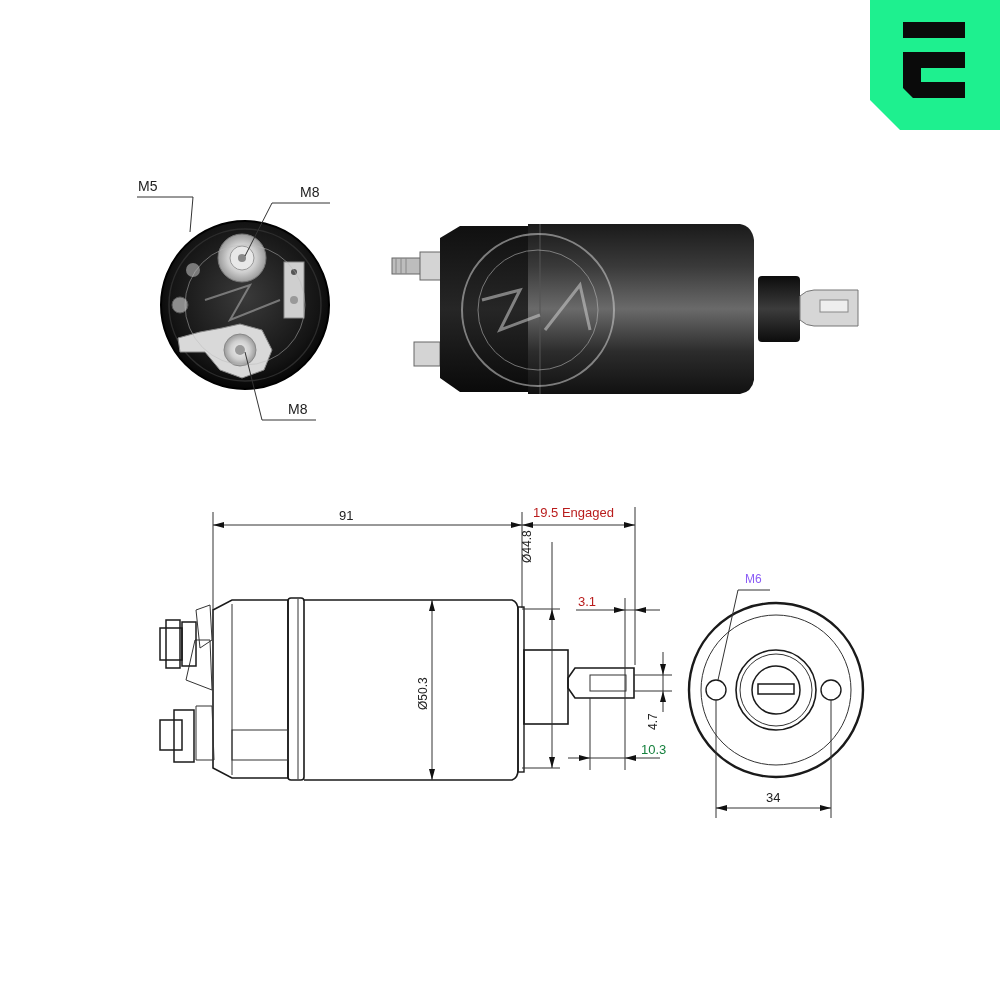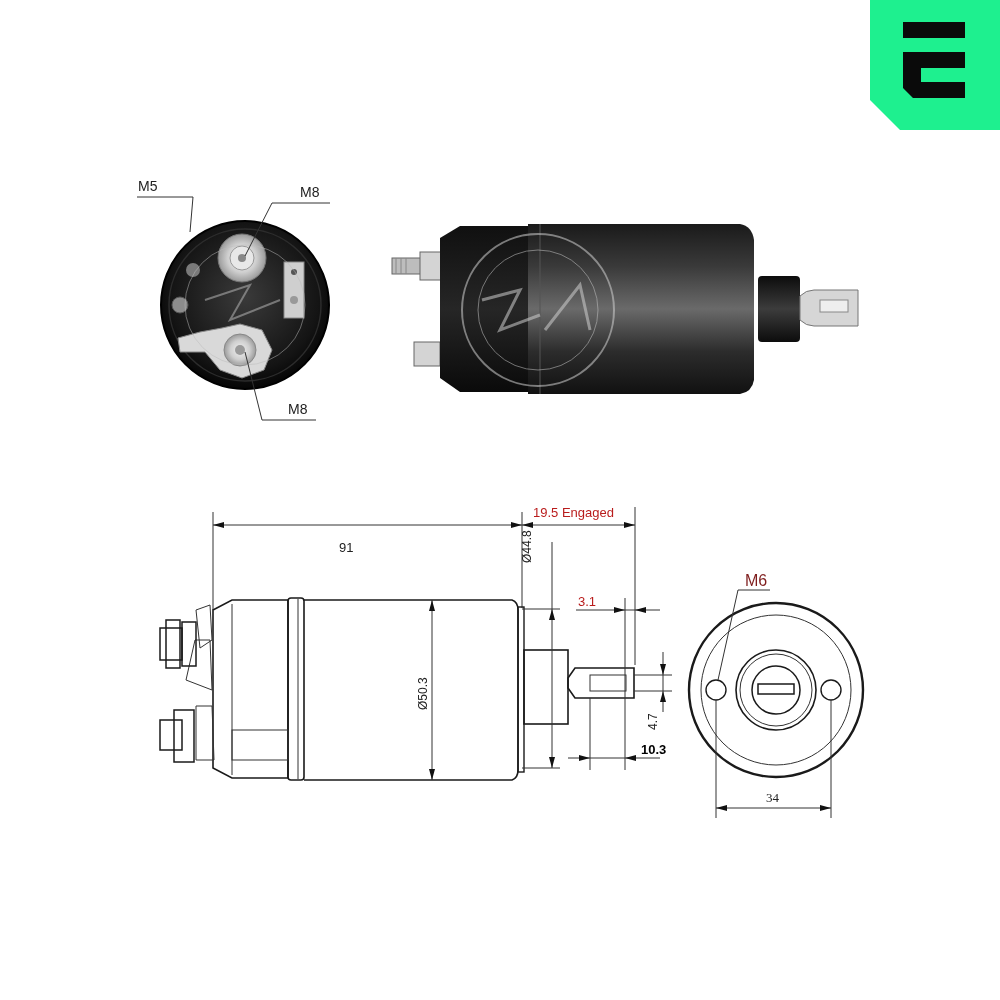--- a/index.html
+++ b/index.html
@@ -204,33 +204,33 @@
     </g>
 
     <g>
       <line x1="590" y1="698" x2="590" y2="770" class="thin"></line>
       <line x1="568" y1="758" x2="660" y2="758" class="thin"></line>
       <polygon points="590,758 579,755 579,761" fill="#111"></polygon>
       <polygon points="625,758 636,755 636,761" fill="#111"></polygon>
     </g>
   </svg>
 
-  <div style="position:absolute;left:339px;top:508px;font-size:13px;color:#222;margin-top:32px;">91</div>
+  <div style="position:absolute;left:339px;top:508px;font-size:13px;color:#222;">91</div>
   <div style="position:absolute;left:533px;top:505px;font-size:13px;color:#b91c1c;">19.5 Engaged</div>
   <div style="position:absolute;left:520px;top:563px;font-size:12px;color:#222;transform:rotate(-90deg);transform-origin:left top;">
     <span>Ø44.8</span>
   </div>
   <div style="position:absolute;left:416px;top:710px;font-size:12px;color:#222;transform:rotate(-90deg);transform-origin:left top;">
     <span>Ø50.3</span>
   </div>
   <div style="position:absolute;left:578px;top:594px;font-size:13px;color:#b91c1c;">3.1</div>
   <div style="position:absolute;left:646px;top:730px;font-size:12px;color:#222;transform:rotate(-90deg);transform-origin:left top;">
     <span>4.7</span>
   </div>
-  <div style="position:absolute;left:641px;top:742px;font-size:13px;color:#000000;font-weight:bold;">10.3</div>
+  <div style="position:absolute;left:641px;top:742px;font-size:13px;color:#15803d;">10.3</div>
 </div>
 
 <div class="layer">
   <svg width="1000" height="1000" viewBox="0 0 1000 1000" style="position:absolute;left:0;top:0;">
     <circle cx="776" cy="690" r="87" class="ln" stroke-width="2.4"></circle>
     <circle cx="776" cy="690" r="75" class="thin"></circle>
     <circle cx="776" cy="690" r="40" class="ln" stroke-width="1.6"></circle>
     <circle cx="776" cy="690" r="36" class="thin"></circle>
     <circle cx="776" cy="690" r="24" class="ln" stroke-width="1.5"></circle>
     <rect x="758" y="684" width="36" height="10" class="ln" stroke-width="1.5"></rect>
@@ -240,15 +240,15 @@
     <polyline points="770,590 738,590 718,680" class="thin"></polyline>
 
     <g>
       <line x1="716" y1="700" x2="716" y2="818" class="thin"></line>
       <line x1="831" y1="700" x2="831" y2="818" class="thin"></line>
       <line x1="716" y1="808" x2="831" y2="808" class="thin"></line>
       <polygon points="716,808 727,805 727,811" fill="#111"></polygon>
       <polygon points="831,808 820,805 820,811" fill="#111"></polygon>
     </g>
   </svg>
-  <div style="position:absolute;left:745px;top:572px;font-size:16px;color:#7f1d1d;">M6</div>
-  <div style="position:absolute;left:766px;top:790px;font-size:13px;color:#222;font-family:Liberation Serif, serif;">34</div>
+  <div style="position:absolute;left:745px;top:572px;font-size:12px;color:#8b5cf6;">M6</div>
+  <div style="position:absolute;left:766px;top:790px;font-size:13px;color:#222;">34</div>
 </div>
 
 </body></html>

